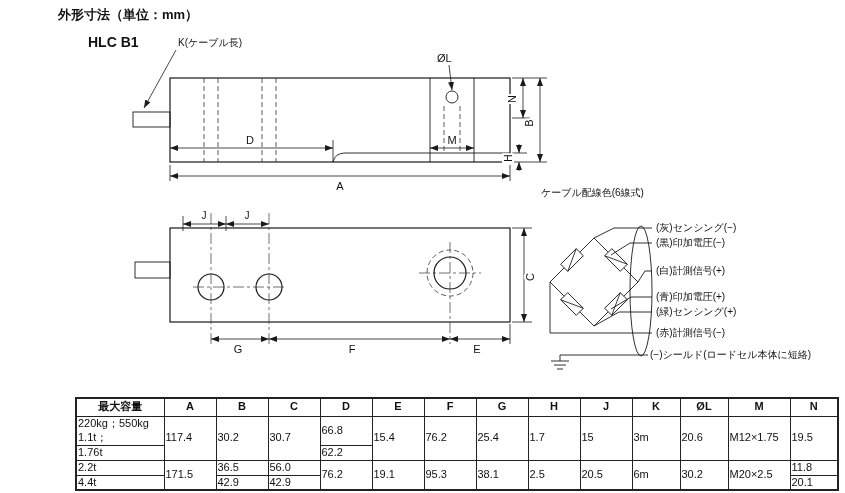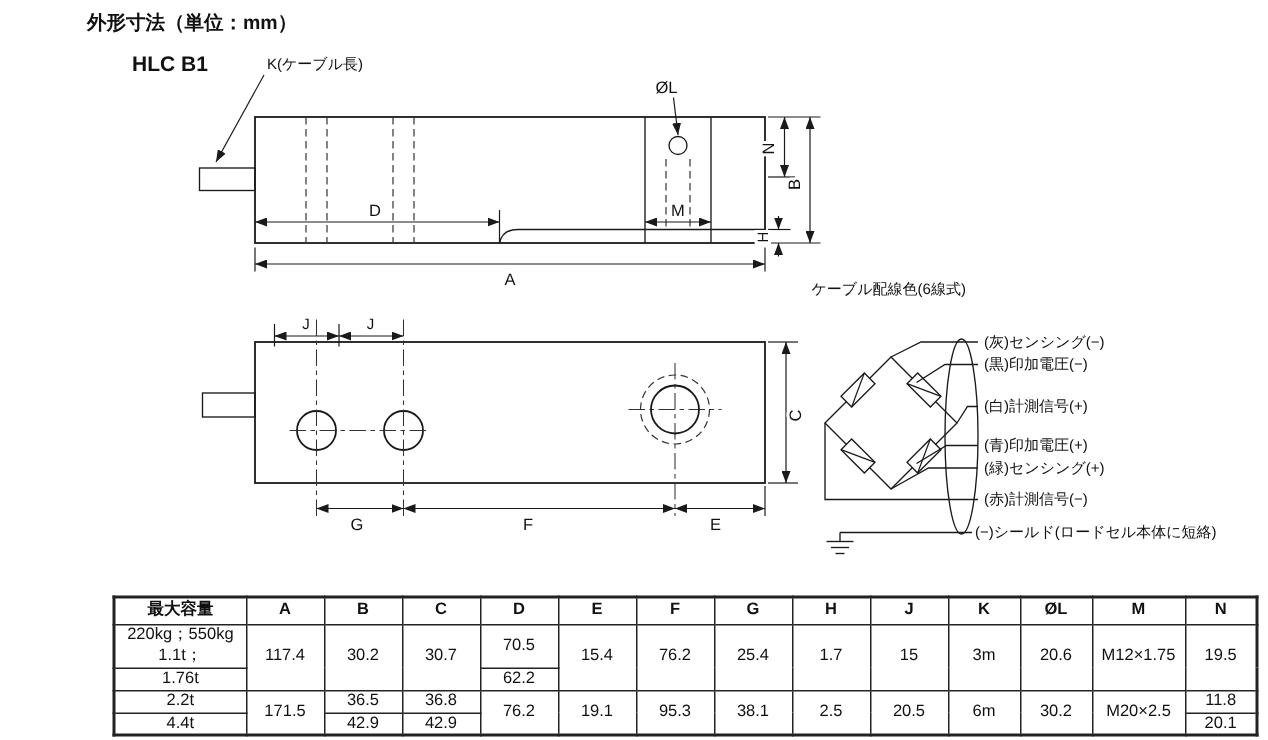--- a/index.html
+++ b/index.html
@@ -10,21 +10,21 @@
   .t14{font-size:14px;font-weight:bold}
   .t11{font-size:11px}
   .t10{font-size:10px}
   .bgw{stroke:#fff;stroke-width:4px;paint-order:stroke}
   .ln{stroke:#1a1a1a;stroke-width:1.2;fill:none}
   .ln2{stroke:#1a1a1a;stroke-width:.9;fill:none}
   .hid{stroke:#333;stroke-width:.8;fill:none;stroke-dasharray:5 3}
   .cl{stroke:#333;stroke-width:.7;fill:none;stroke-dasharray:11 3 3 3}
   .dim{stroke:#1a1a1a;stroke-width:.8;fill:none}
   .wire{stroke:#1a1a1a;stroke-width:.9;fill:none}
-  .dim-table{position:absolute;left:75px;top:397px;border-collapse:collapse;table-layout:fixed;font-size:11px;text-align:center;color:#111;border:2px solid #222;background:#fff}
+  .dim-table{position:absolute;left:75px;top:397px;border-collapse:collapse;table-layout:fixed;font-size:11px;color:#111;border:2px solid #222;background:#fff}
   .dim-table th,.dim-table td{border:1px solid #222;padding:0 1px;background:#fff;line-height:1.25;font-weight:normal;overflow:hidden}
   .dim-table thead th{font-weight:bold;height:18px}
   .dim-table td{height:15px}
   .dim-table td.cap{font-weight:normal}
   .dim-table tr.tall td{height:29px}
 </style>
 </head>
 <body>
 
 <div class="page">
@@ -209,40 +209,40 @@
   </thead>
   <tbody>
     <tr class="tall">
       <td class="cap">
         <div>220kg；550kg</div>
         <div>1.1t；</div>
       </td>
       <td rowspan="2">117.4</td>
       <td rowspan="2">30.2</td>
       <td rowspan="2">30.7</td>
-      <td>70.5</td>
+      <td>66.8</td>
       <td rowspan="2">15.4</td>
       <td rowspan="2">76.2</td>
       <td rowspan="2">25.4</td>
       <td rowspan="2">1.7</td>
       <td rowspan="2">15</td>
       <td rowspan="2">3m</td>
       <td rowspan="2">20.6</td>
       <td rowspan="2">M12×1.75</td>
       <td rowspan="2">19.5</td>
     </tr>
     <tr>
       <td class="cap">1.76t</td>
       <td>62.2</td>
     </tr>
     <tr>
       <td class="cap">2.2t</td>
       <td rowspan="2">171.5</td>
       <td>36.5</td>
-      <td>36.8</td>
+      <td>56.0</td>
       <td rowspan="2">76.2</td>
       <td rowspan="2">19.1</td>
       <td rowspan="2">95.3</td>
       <td rowspan="2">38.1</td>
       <td rowspan="2">2.5</td>
       <td rowspan="2">20.5</td>
       <td rowspan="2">6m</td>
       <td rowspan="2">30.2</td>
       <td rowspan="2">M20×2.5</td>
       <td>11.8</td>

